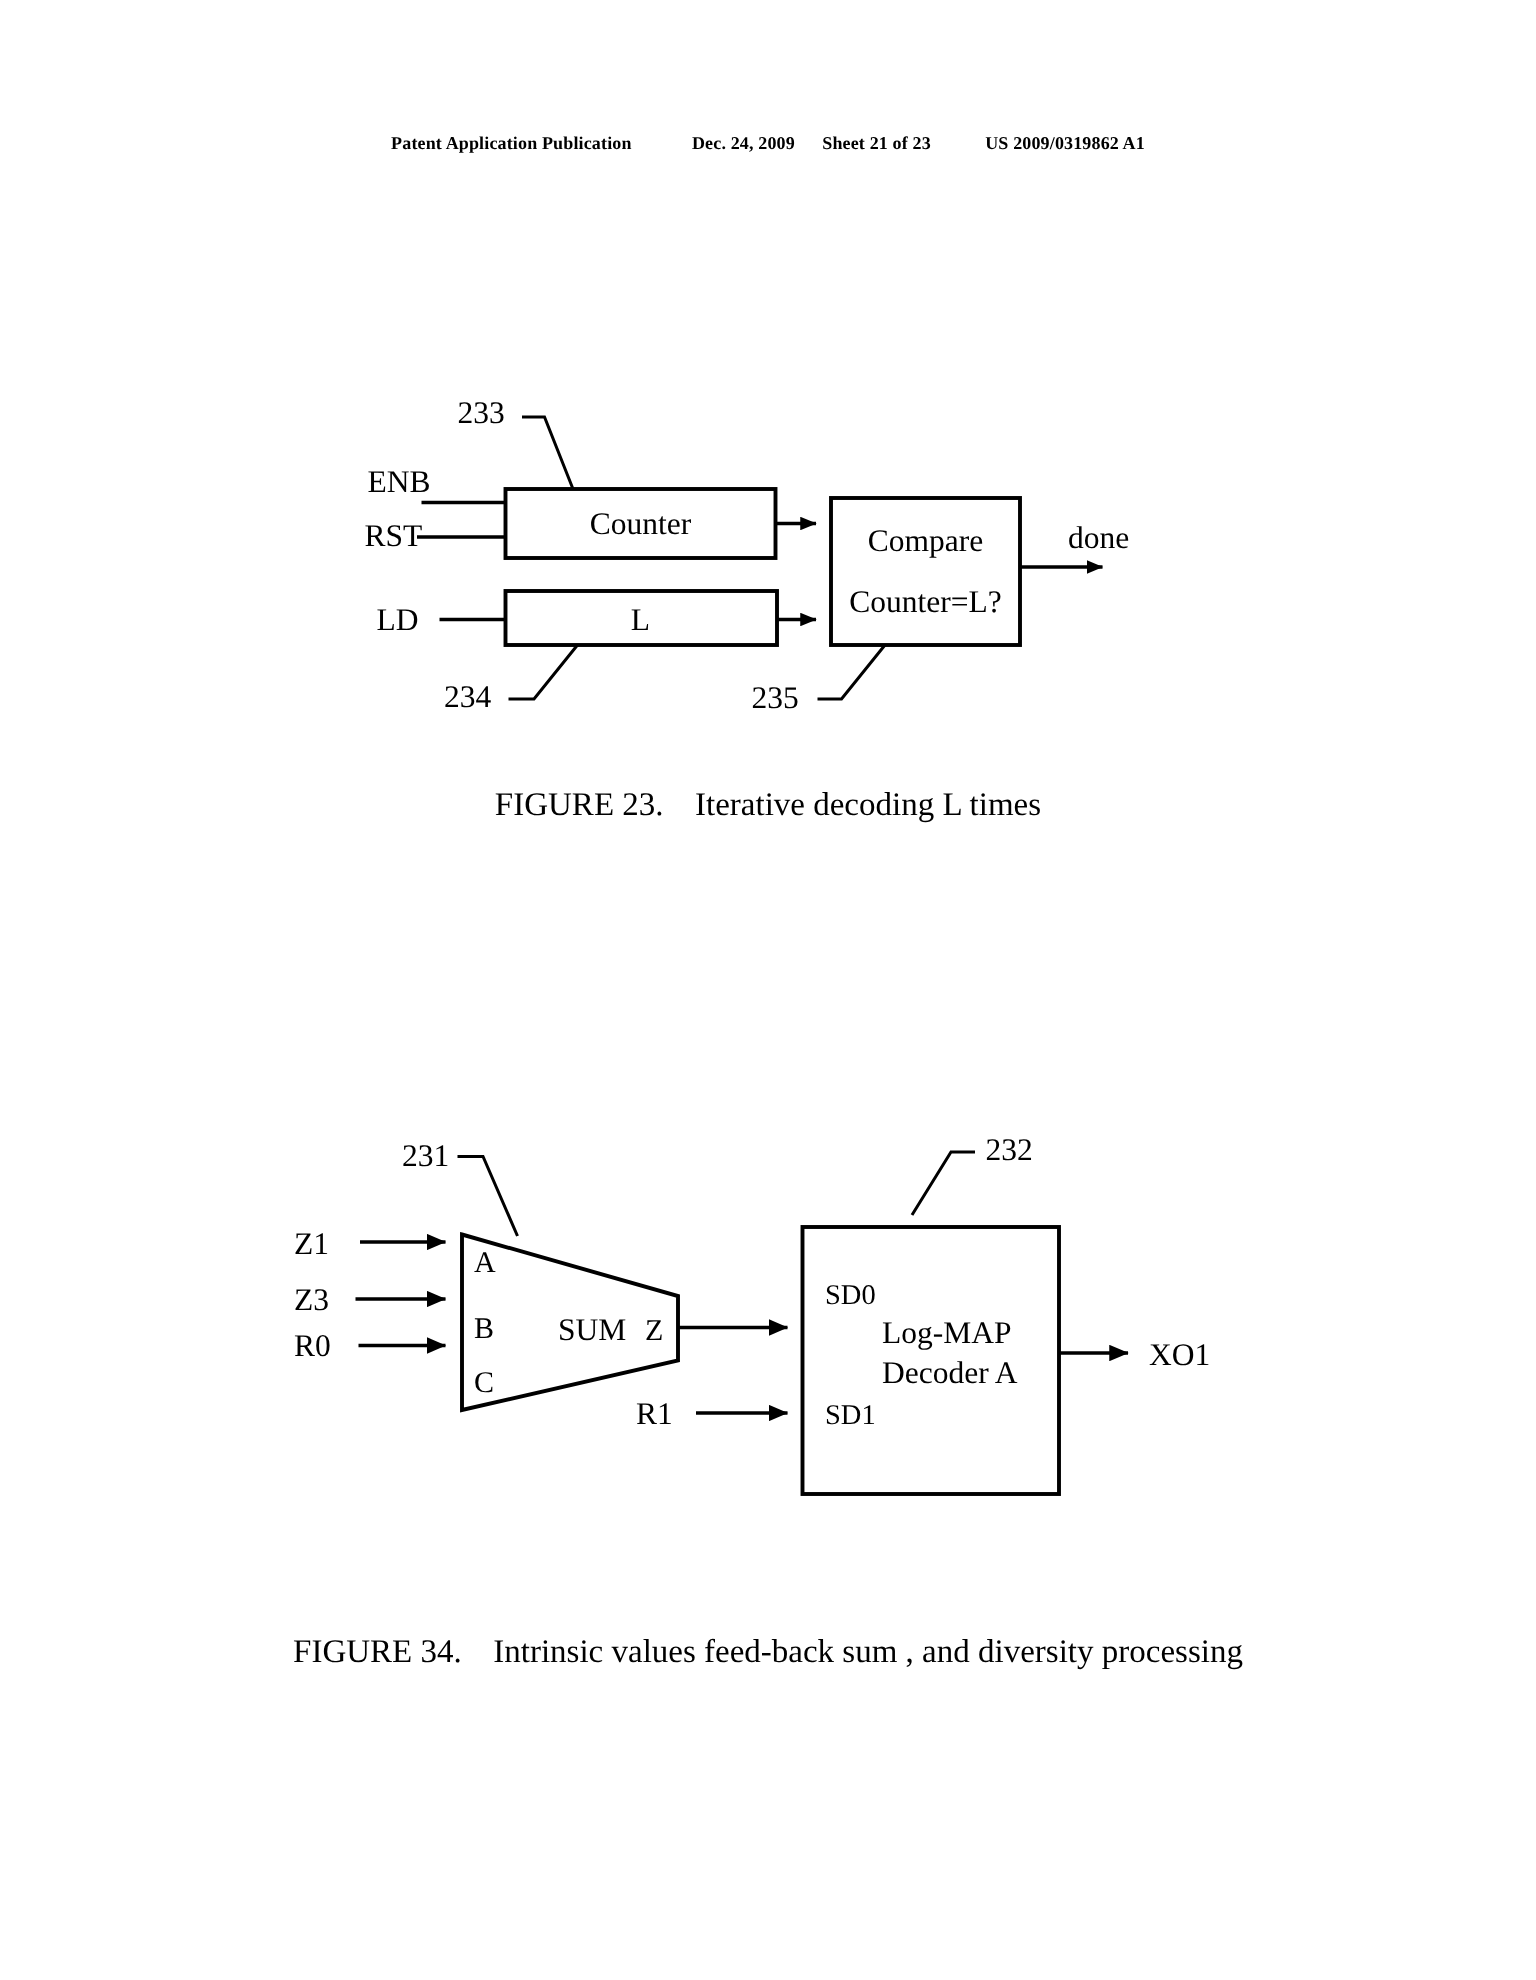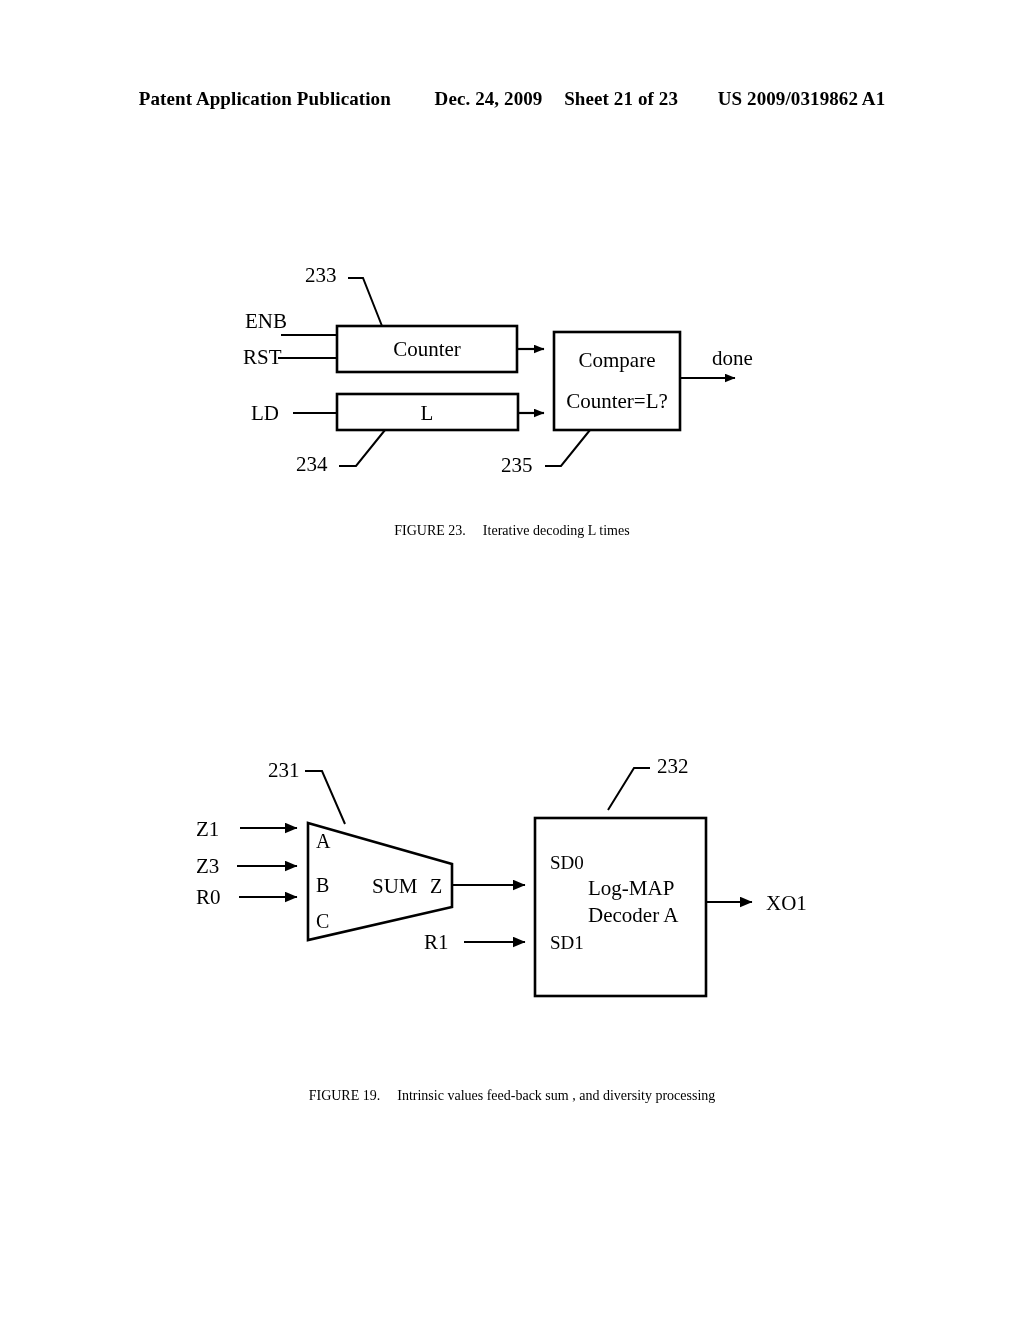--- a/index.html
+++ b/index.html
@@ -19,42 +19,42 @@
 
   
   #page-header {
     position: absolute;
     top: 88px;
     left: 0;
     width: 1024px;
     text-align: center;
     font-family: "Liberation Serif", "DejaVu Serif", serif;
     font-weight: bold;
-    font-size: 19px;
+    font-size: 12px;
     letter-spacing: 0.1px;
     white-space: nowrap;
   }
   #page-header .seg { display: inline-block; vertical-align: baseline; }
   .gap-lg { display: inline-block; width: 34px; }
   .gap-md { display: inline-block; width: 12px; }
   .gap-xl { display: inline-block; width: 30px; }
 
   
   .figure-block { position: absolute; left: 0; width: 1024px; }
   #figure-23-block { top: 236px; height: 340px; }
   #figure-24-block { top: 740px; height: 380px; }
 
   .fig-svg { display: block; }
 
   .fig-caption {
     position: absolute;
     left: 0;
     width: 1024px;
     text-align: center;
-    font-size: 14px;
+    font-size: 22px;
     font-family: "Liberation Serif", "DejaVu Serif", serif;
     white-space: nowrap;
   }
   #caption-23 { top: 523px; }
   #caption-24 { top: 1088px; }
   .fig-caption .cap-gap { display: inline-block; width: 10px; }
 
   
   text {
     font-family: "Liberation Serif", "DejaVu Serif", serif;
@@ -175,16 +175,16 @@
 
     <text class="t-sig" x="424" y="209">R1</text>
     <line class="stroke-line" x1="464" y1="202" x2="525" y2="202" marker-end="url(#ah24)"></line>
 
     <line class="stroke-line" x1="706" y1="162" x2="752" y2="162" marker-end="url(#ah24)"></line>
     <text class="t-sig" x="766" y="170">XO1</text>
   </svg>
 </div>
 
 <div class="fig-caption" id="caption-24">
-  <span>FIGURE 19.</span>
+  <span>FIGURE 34.</span>
   <span class="cap-gap"></span>
   <span>Intrinsic values feed-back sum , and diversity processing</span>
 </div>
 
 </body></html>

